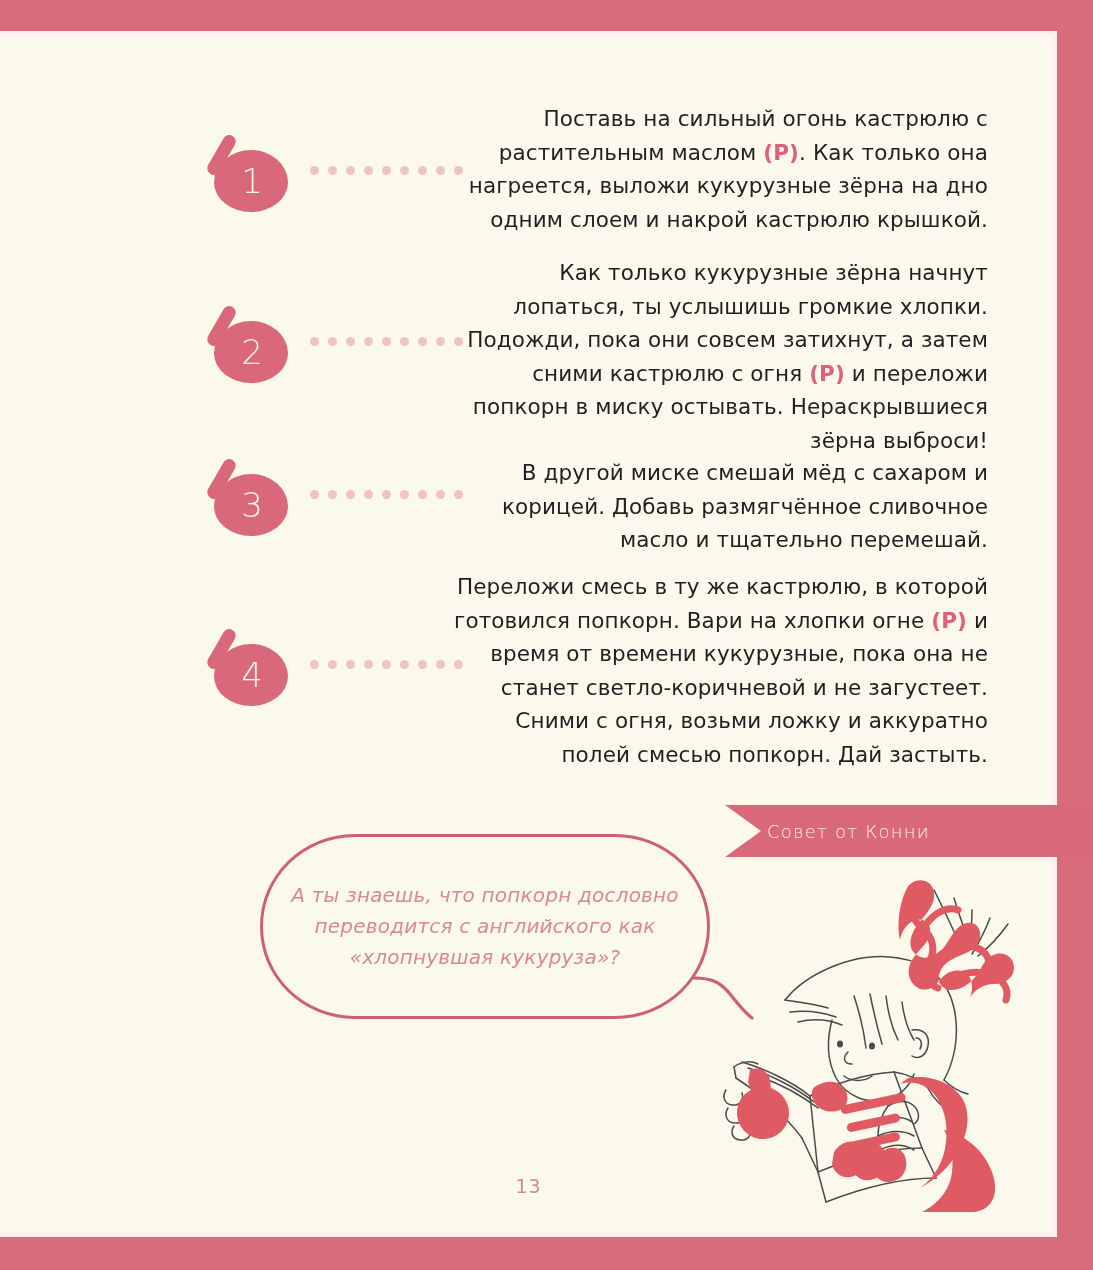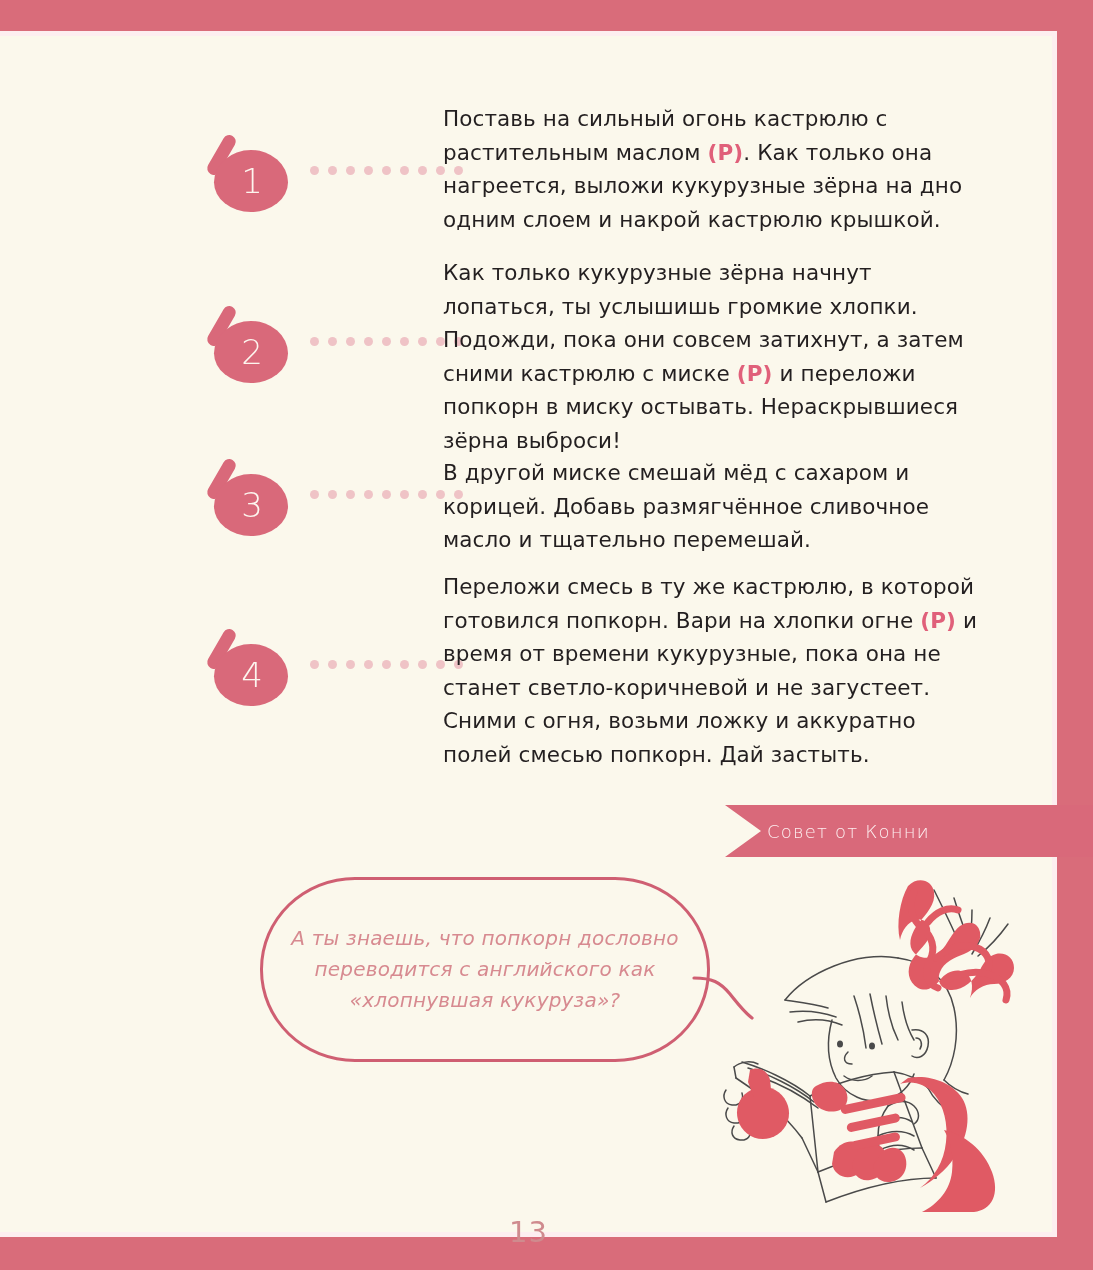--- a/index.html
+++ b/index.html
@@ -91,20 +91,21 @@
     background:#efc3c6;
   }
   .step-text{
     position:absolute;
     left:443px;
     width:545px;
     color:#231f20;
     font-size:21.5px;
     line-height:33.5px;
     letter-spacing:0.1px;
+    text-align:right;
   }
   .p-mark{color:#e0607a;font-weight:bold;}
 
   
   .ribbon{
     position:absolute;
     left:725px;top:805px;
     width:368px;height:52px;
     background:#d9697a;
     -webkit-clip-path:polygon(0 0, 368px 0, 368px 52px, 0 52px, 36px 26px);
@@ -116,21 +117,21 @@
     color:#fdeff0;
     font-size:18px;
     font-family:"DejaVu Sans","Liberation Sans",sans-serif;
     font-weight:300;
     letter-spacing:1.2px;
   }
 
   
   .bubble{
     position:absolute;
-    left:260px;top:877px;
+    left:260px;top:834px;
     width:450px;height:185px;
     border:3px solid #cf5f72;
     border-radius:95px/92px;
     background:#fbf8ec;
     box-sizing:border-box;
     display:flex;align-items:center;justify-content:center;
   }
   .bubble-text{
     color:#d78a90;
     font-style:italic;
@@ -154,23 +155,22 @@
     width:335px;height:350px;
   }
 
   
   .pageno{
     position:absolute;
     left:0;top:1175px;
     width:1057px;
     text-align:center;
     color:#cf8b8e;
-    font-size:29px;
+    font-size:19px;
     letter-spacing:1px;
-    margin-top:40px;
   }
 </style>
 </head>
 <body>
 
 <div class="page">
   <div class="paper"></div>
   <div class="paper-hairline"></div>
   <div class="paper-hairline-bottom"></div>
   <div class="paper-hairline-right"></div>
@@ -210,21 +210,21 @@
           <i></i>
           <i></i>
           <i></i>
           <i></i>
           <i></i>
           <i></i>
           <i></i>
           <i></i>
       </div>
       <div class="step-text" style="top:256px;">
-        <span>Как только кукурузные зёрна начнут лопаться, ты услышишь громкие хлопки. Подожди, пока они совсем затихнут, а затем сними кастрюлю с миске </span><span class="p-mark">(P)</span><span> и переложи попкорн в миску остывать. Нераскрывшиеся зёрна выброси!</span>
+        <span>Как только кукурузные зёрна начнут лопаться, ты услышишь громкие хлопки. Подожди, пока они совсем затихнут, а затем сними кастрюлю с огня </span><span class="p-mark">(P)</span><span> и переложи попкорн в миску остывать. Нераскрывшиеся зёрна выброси!</span>
       </div>
     </div>
 
     <div class="step" style="top:0;">
       <div class="pan" style="left:200px;top:452px;">
         <div class="pan-handle"></div>
         <div class="pan-body"></div>
         <div class="pan-num">3</div>
       </div>
       <div class="dots" style="left:310px;top:490px;">

